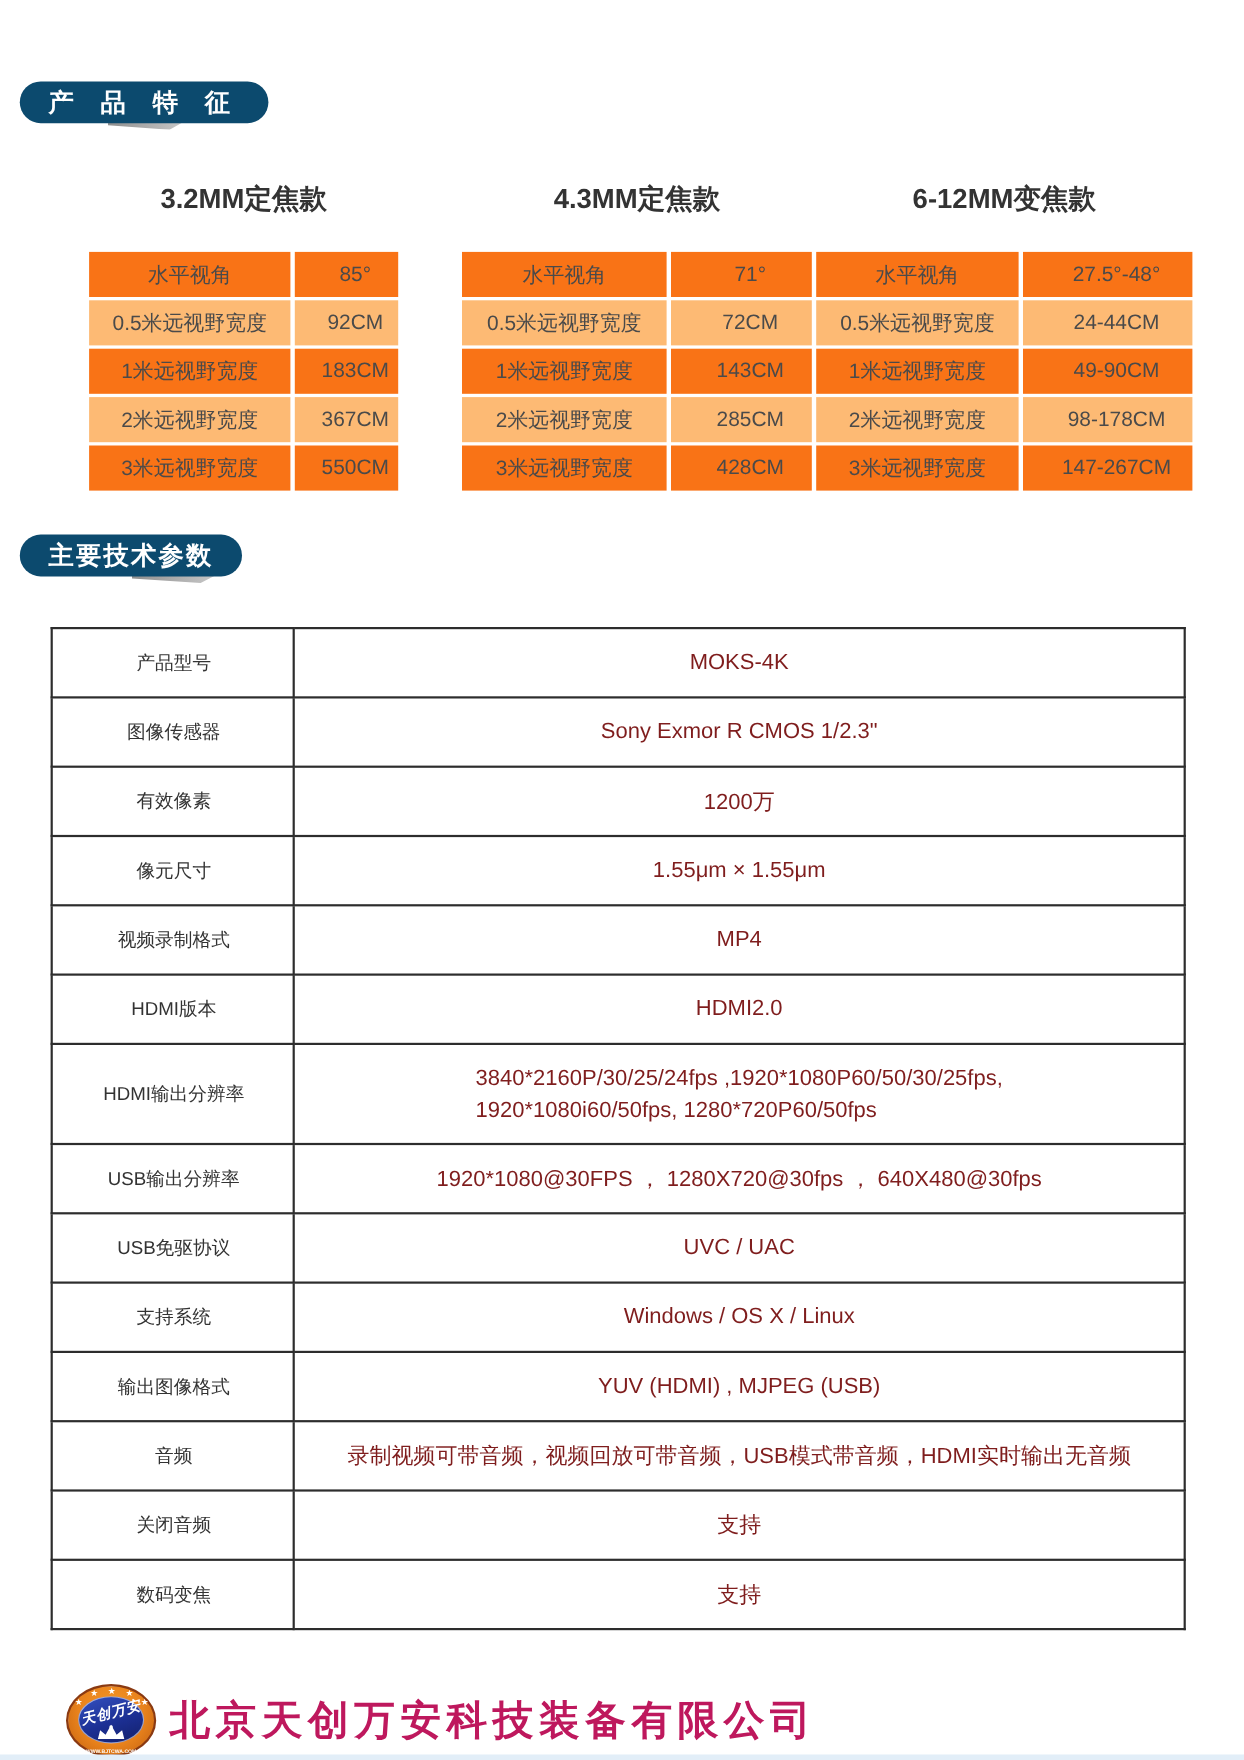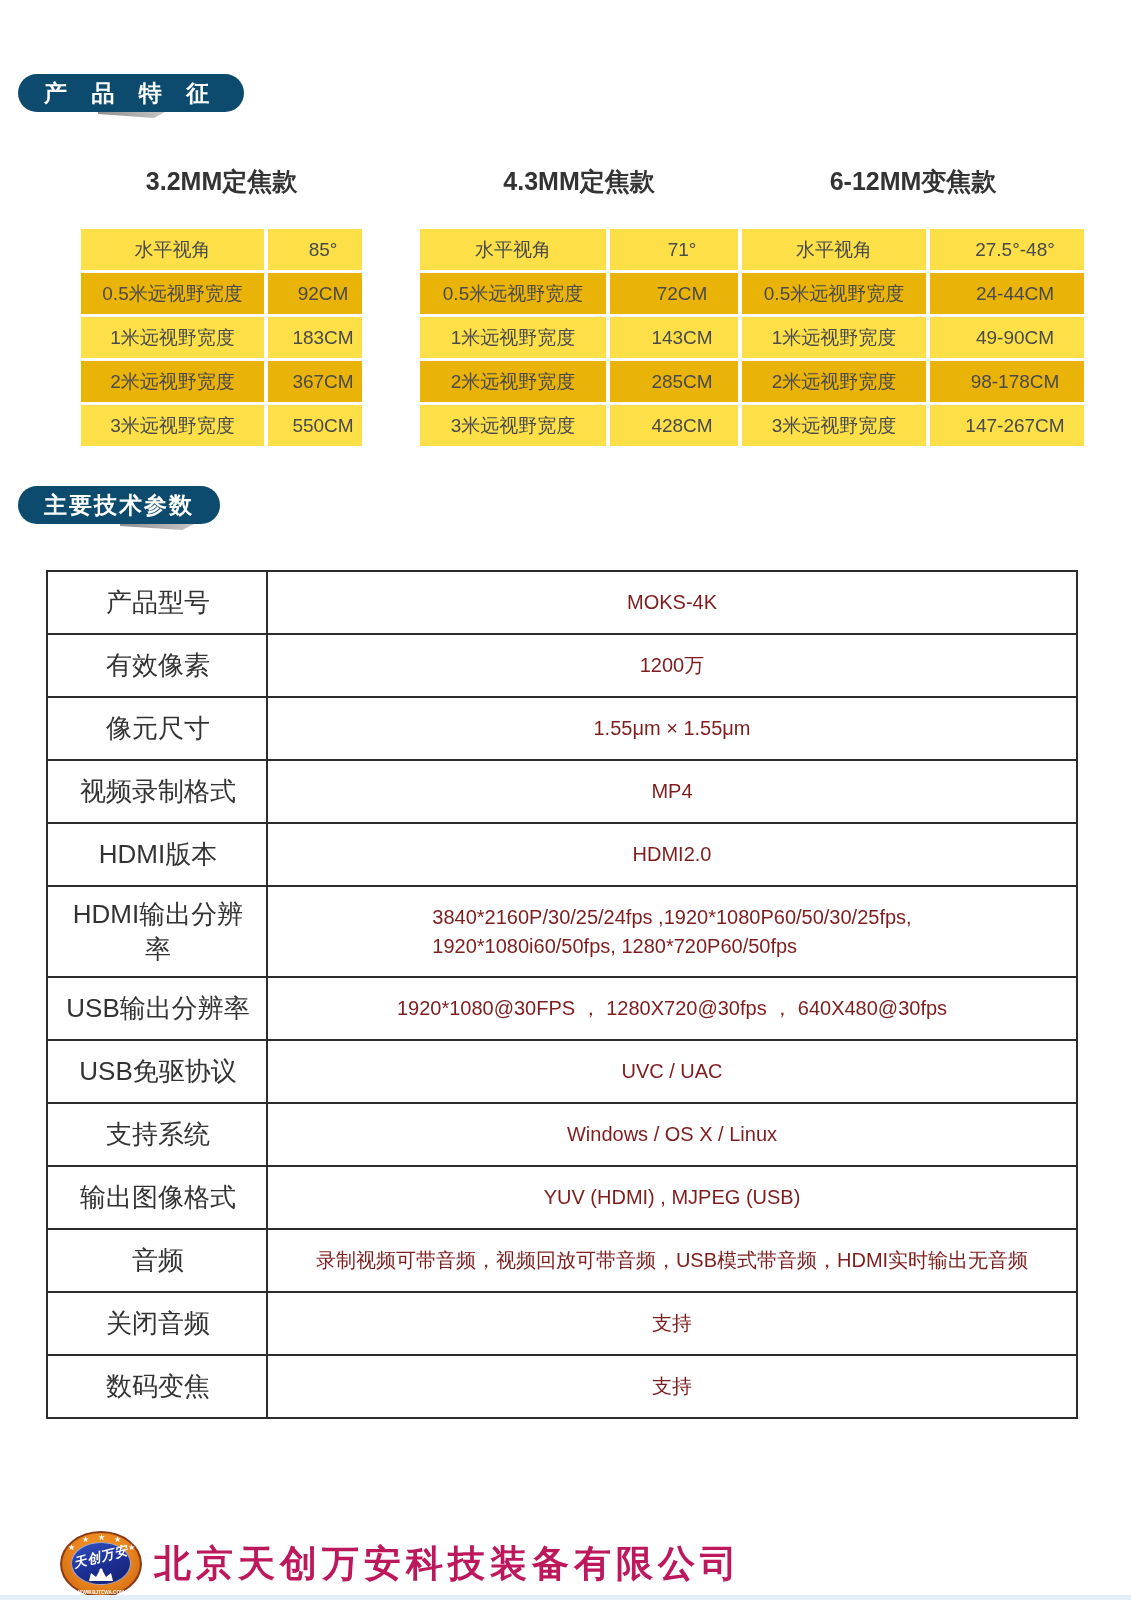--- a/index.html
+++ b/index.html
@@ -36,33 +36,33 @@
   .mini-rows { display:flex; flex-direction:column; gap:3px; }
   .mini-row { display:flex; gap:4px; height:41px; }
   .mini-label, .mini-val {
     display:flex; align-items:center; justify-content:center;
     font-size:19px; color:#4a4a4a; white-space:nowrap;
   }
   .mw1 .mini-label { width:183px; }
   .mw2 .mini-label { width:186px; }
   .mw3 .mini-label { width:184px; }
   .mini-val { flex:1;padding-left:16px; }
-  .mini-row.dark  .mini-label, .mini-row.dark  .mini-val { background:#fde047; }
-  .mini-row.light .mini-label, .mini-row.light .mini-val { background:#eab308; }
+  .mini-row.dark  .mini-label, .mini-row.dark  .mini-val { background:#f97316; }
+  .mini-row.light .mini-label, .mini-row.light .mini-val { background:#fdba74; }
 
   
   .spec {
     position:absolute; left:46px; top:570px; width:1032px;
     border-collapse:collapse; table-layout:fixed;
   }
   .spec td {
     border:2px solid #2d2d2d; text-align:center; vertical-align:middle;
     font-size:20px; color:#7f1d1d; padding:4px 10px; box-sizing:border-box;
   }
-  .spec td.lbl { width:220px; font-size:26px; color:#333333;padding-left:12px; }
+  .spec td.lbl { width:220px; font-size:17px; color:#333333;padding-left:12px; }
   .spec tr td { height:63px; }
   .spec tr.tall td { height:91px; }
   .spec .valblock {
     display:inline-block; text-align:left; white-space:pre-line; line-height:1.45;
   }
   .spec .valcenter { display:inline-block; text-align:center; white-space:pre-line; }
 
   
   .company {
     position:absolute; left:154px; top:1532px; height:64px; line-height:64px;
@@ -184,20 +184,24 @@
     </div>
 
   <div class="badge badge2">主要技术参数</div>
   <div class="badge-shadow shadow2"></div>
 
   <table class="spec">
     <tbody>
         <tr>
           <td class="lbl">产品型号</td>
           <td><span class="valcenter">MOKS-4K</span></td>
+        </tr>
+        <tr>
+          <td class="lbl">图像传感器</td>
+          <td><span class="valcenter">Sony Exmor R CMOS 1/2.3"</span></td>
         </tr>
         <tr>
           <td class="lbl">有效像素</td>
           <td><span class="valcenter">1200万</span></td>
         </tr>
         <tr>
           <td class="lbl">像元尺寸</td>
           <td><span class="valcenter">1.55μm × 1.55μm</span></td>
         </tr>
         <tr>

